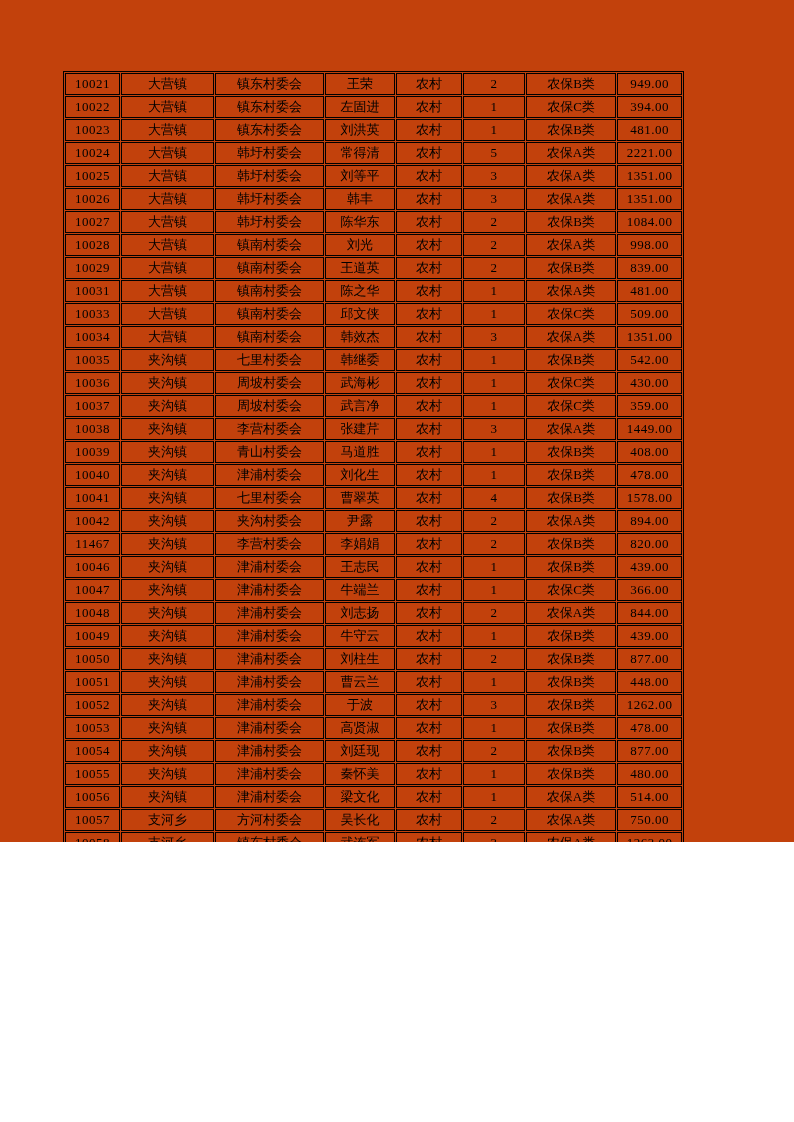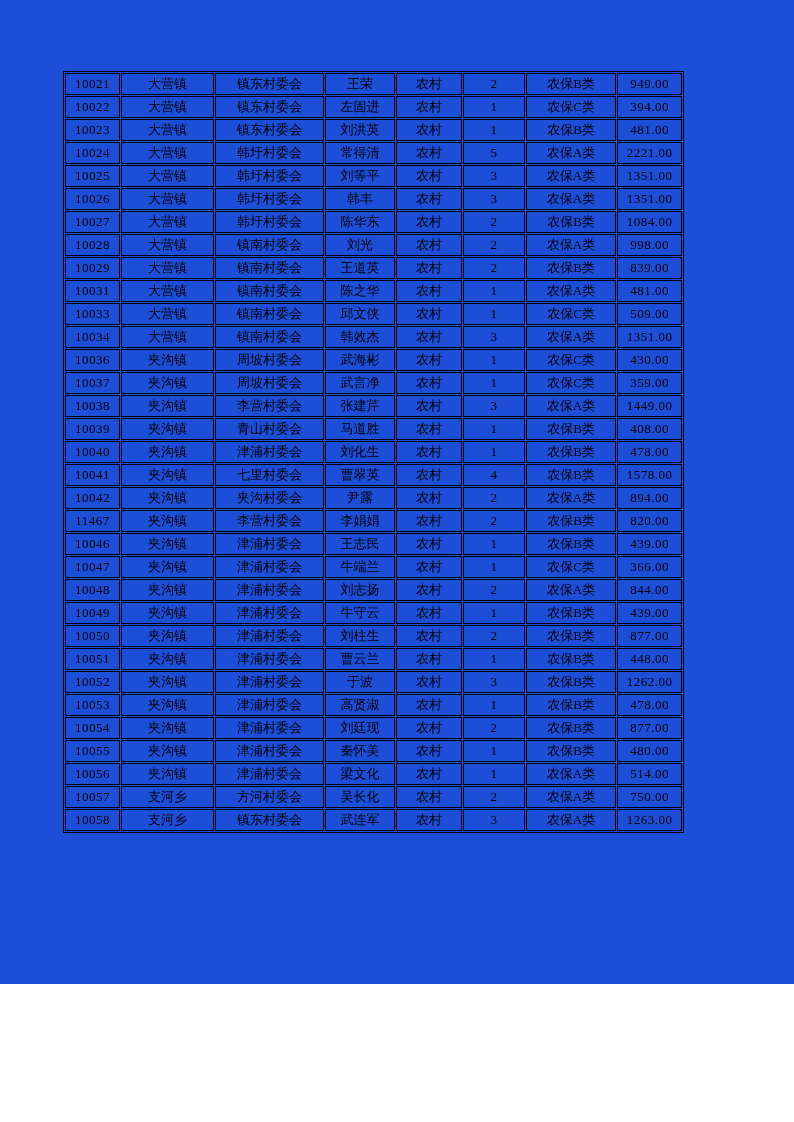--- a/index.html
+++ b/index.html
@@ -3,22 +3,22 @@
 <meta charset="utf-8">
 <style>
   html, body {
     margin: 0;
     padding: 0;
     background: #ffffff;
   }
   .page {
     position: relative;
     width: 794px;
-    height: 984px;
-    background: #1d4ed8;
+    height: 842px;
+    background: #c2410c;
     font-family: "Liberation Serif", "DejaVu Serif", serif;
     color: #000000;
     overflow: hidden;
   }
   table.data-table {
     position: absolute;
     left: 63px;
     top: 71px;
     border-collapse: separate;
     border-spacing: 1px;
@@ -173,20 +173,30 @@
           <td class="num">10034</td>
           <td>大营镇</td>
           <td>镇南村委会</td>
           <td>韩效杰</td>
           <td>农村</td>
           <td class="num">3</td>
           <td>农保A类</td>
           <td class="num">1351.00</td>
         </tr>
         <tr>
+          <td class="num">10035</td>
+          <td>夹沟镇</td>
+          <td>七里村委会</td>
+          <td>韩继委</td>
+          <td>农村</td>
+          <td class="num">1</td>
+          <td>农保B类</td>
+          <td class="num">542.00</td>
+        </tr>
+        <tr>
           <td class="num">10036</td>
           <td>夹沟镇</td>
           <td>周坡村委会</td>
           <td>武海彬</td>
           <td>农村</td>
           <td class="num">1</td>
           <td>农保C类</td>
           <td class="num">430.00</td>
         </tr>
         <tr>

